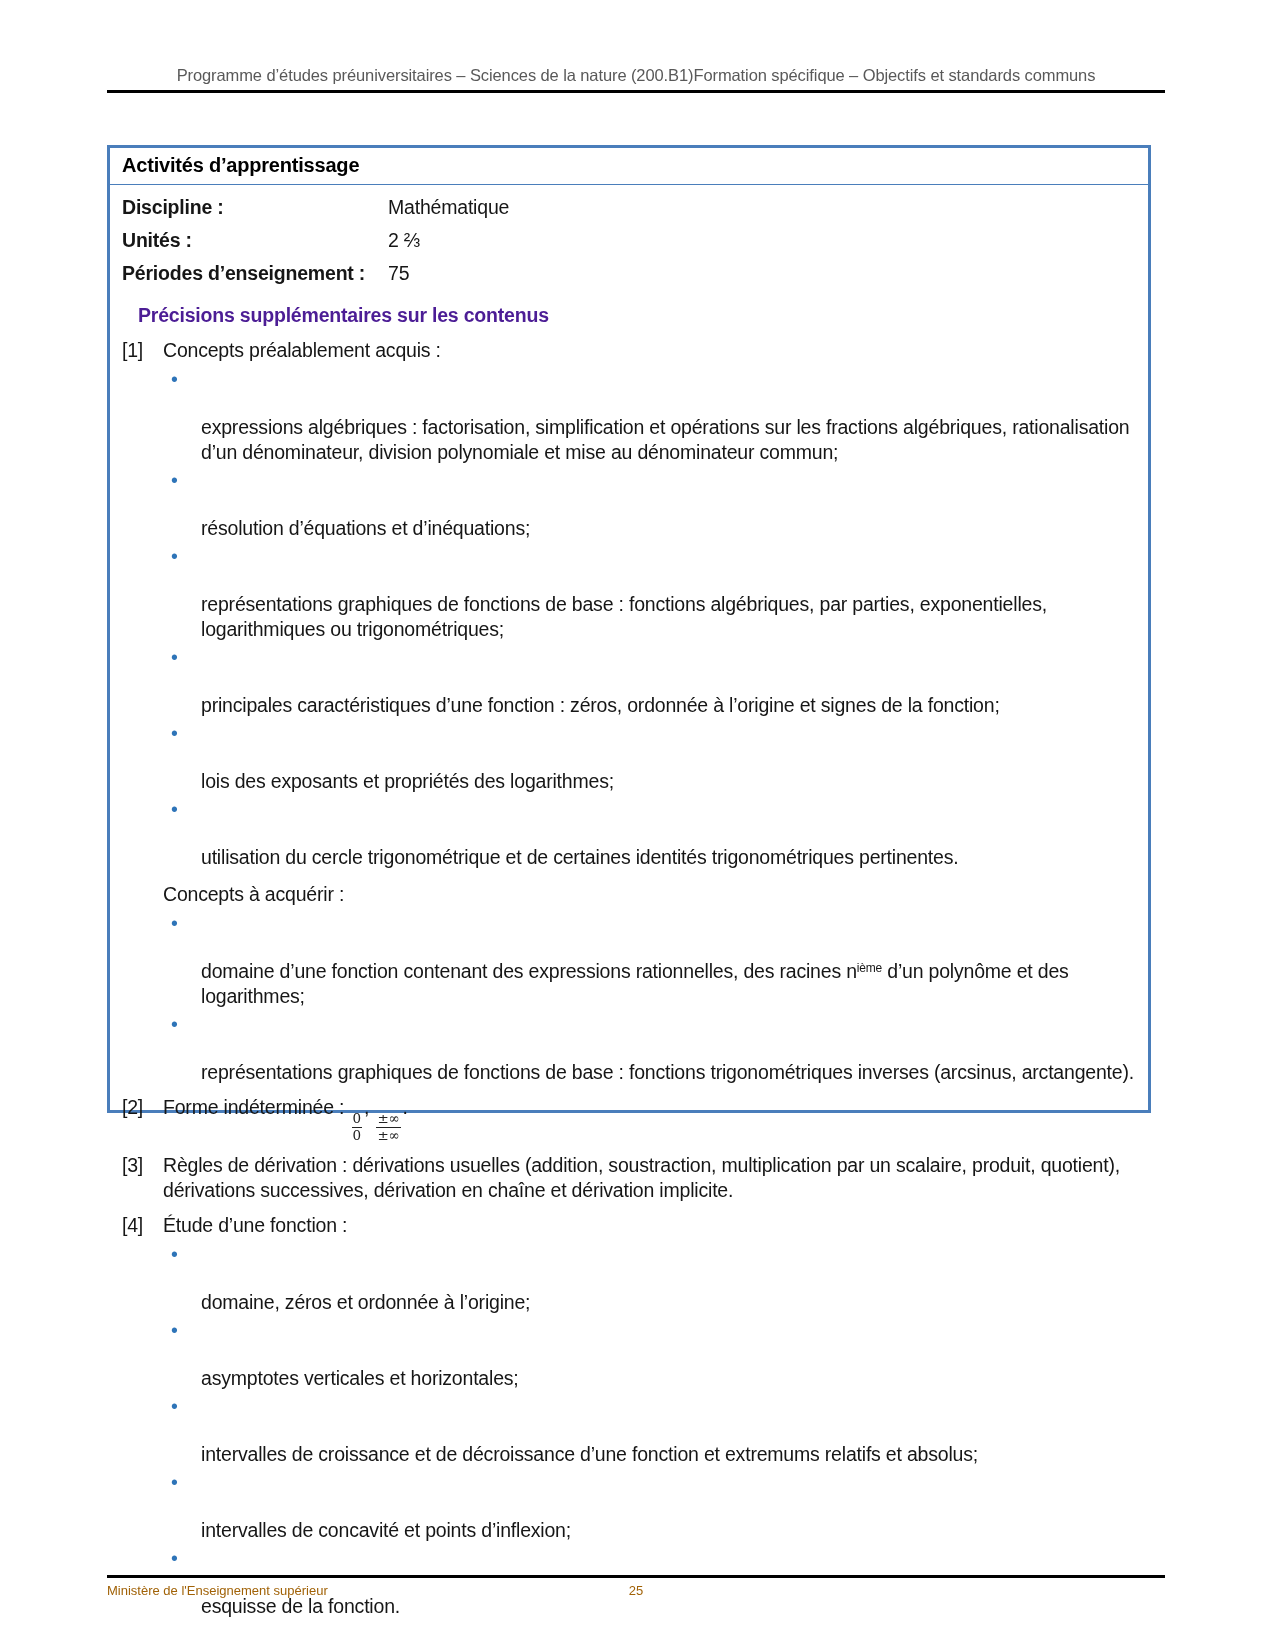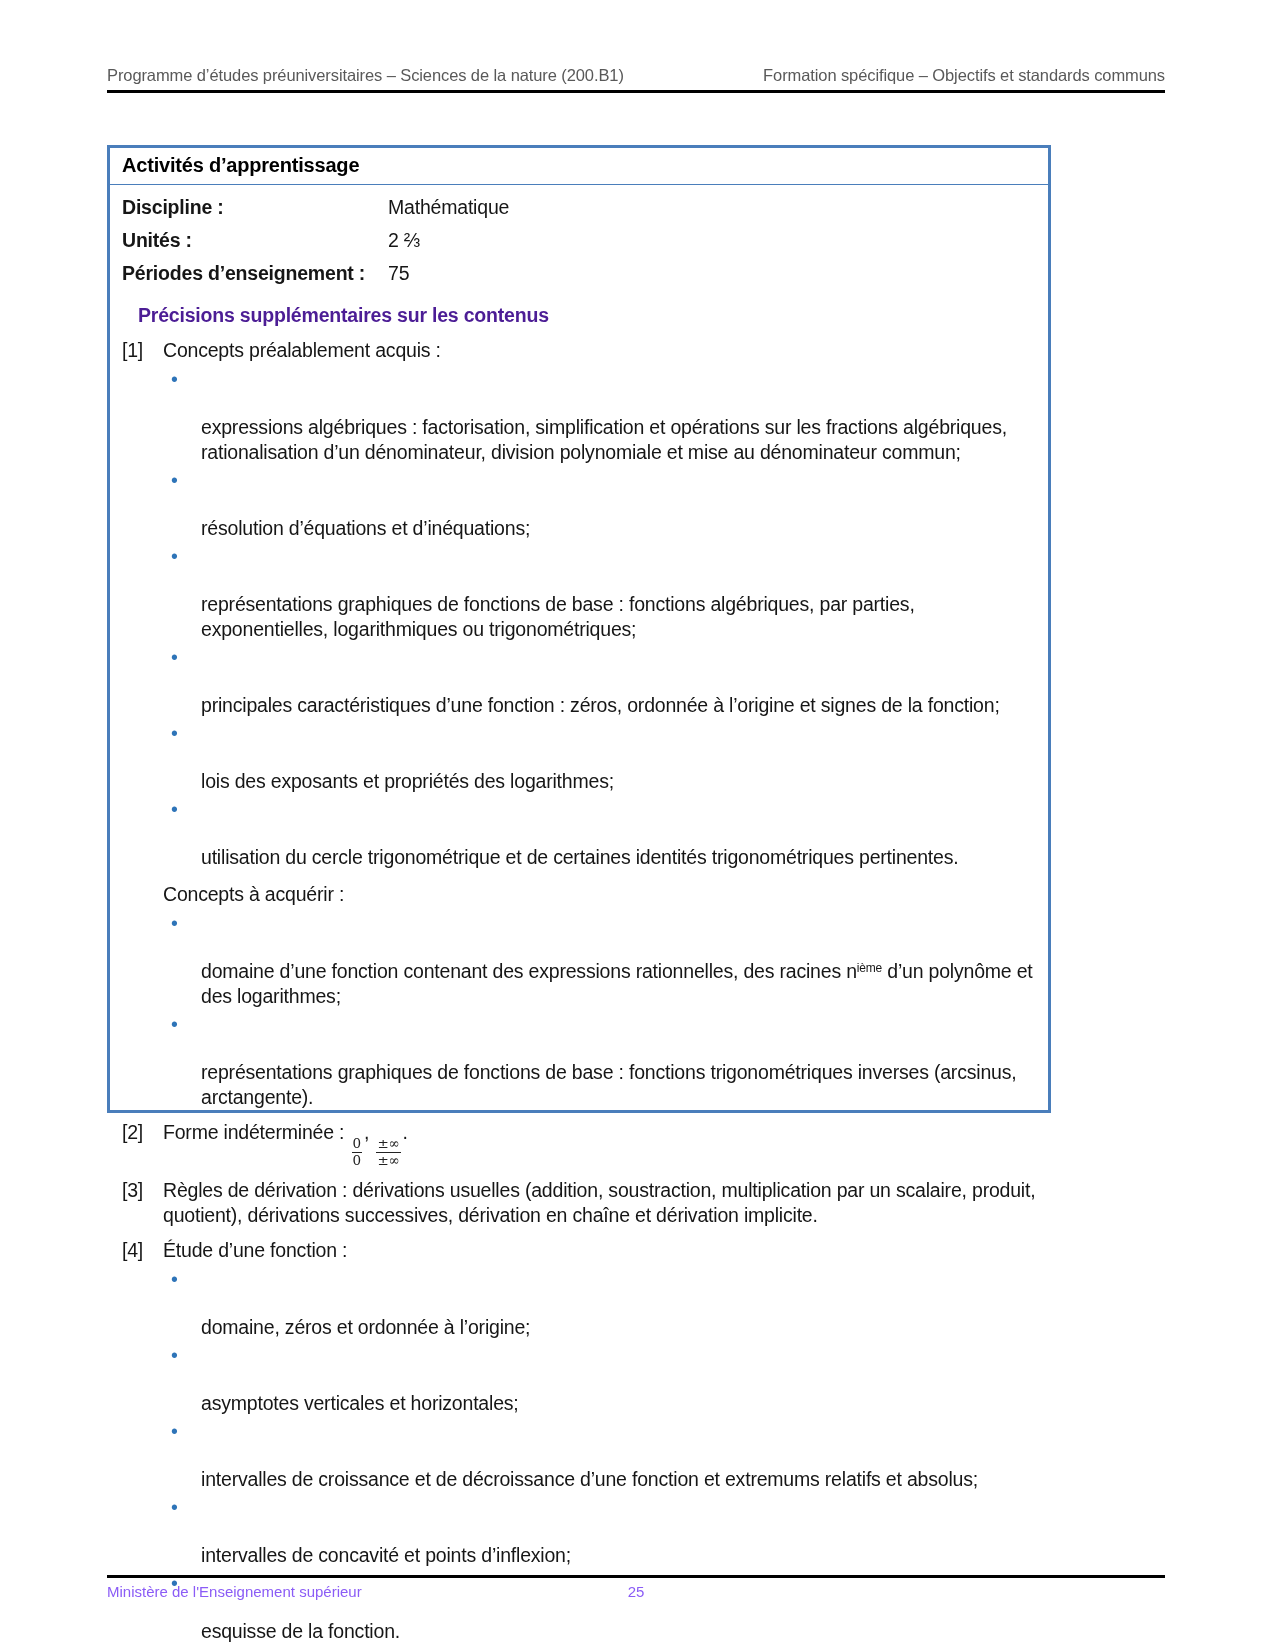--- a/index.html
+++ b/index.html
@@ -4,33 +4,33 @@
 <style>
   * { margin:0; padding:0; box-sizing:border-box; }
   html,body { background:#ffffff; }
   .page {
     position:relative; width:1275px; height:1650px; background:#ffffff;
     font-family:"Liberation Sans", sans-serif; color:#161616; overflow:hidden;
   }
   
   .page-header {
     position:absolute; top:66px; left:107px; width:1058px;
-    display:flex; justify-content:space-between;
+    display:flex; justify-content:center;
     font-size:16.5px; color:#595959; letter-spacing:-0.1px;
   }
   .header-rule { position:absolute; top:90px; left:107px; width:1058px; height:3px; background:#000; }
   .footer-rule { position:absolute; top:1575px; left:107px; width:1058px; height:2.5px; background:#000; }
   .page-footer {
     position:absolute; top:1583px; left:107px; width:1058px;
-    font-size:15px; color:#8b5cf6;
+    font-size:13px; color:#a16207;
   }
   .page-footer .pagenum { position:absolute; left:0; right:0; text-align:center; }
   
   .doc-box {
-    position:absolute; top:145px; left:107px; width:944px; height:968px;
+    position:absolute; top:145px; left:107px; width:1044px; height:968px;
     border:3px solid #4a7ebb; background:#fff;
     font-size:19.5px; letter-spacing:-0.2px; line-height:25px;
   }
   .box-title {
     font-weight:bold; font-size:20px; padding:5px 12px 6px;
     border-bottom:1.5px solid #4a7ebb; color:#000;
   }
   .fields { padding:10px 12px 0; }
   .field { display:flex; margin-bottom:9px; line-height:24px; }
   .field-label { width:266px; flex-shrink:0;font-weight:bold; }

